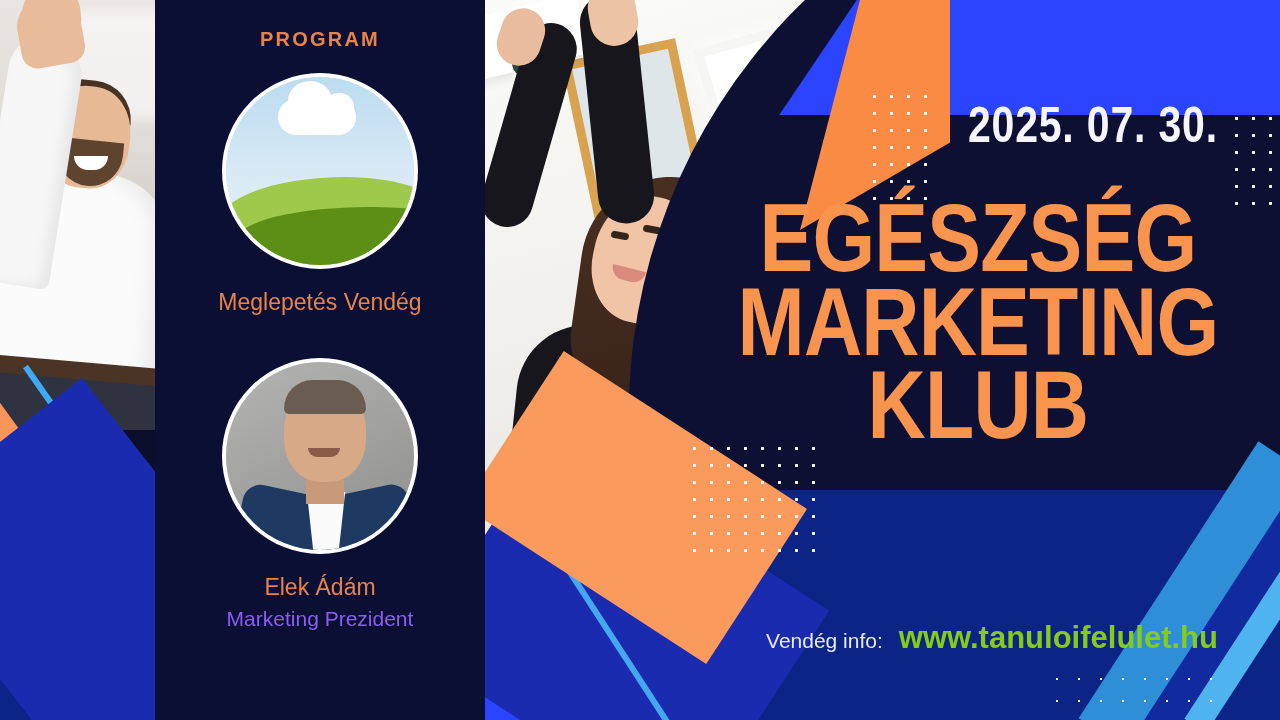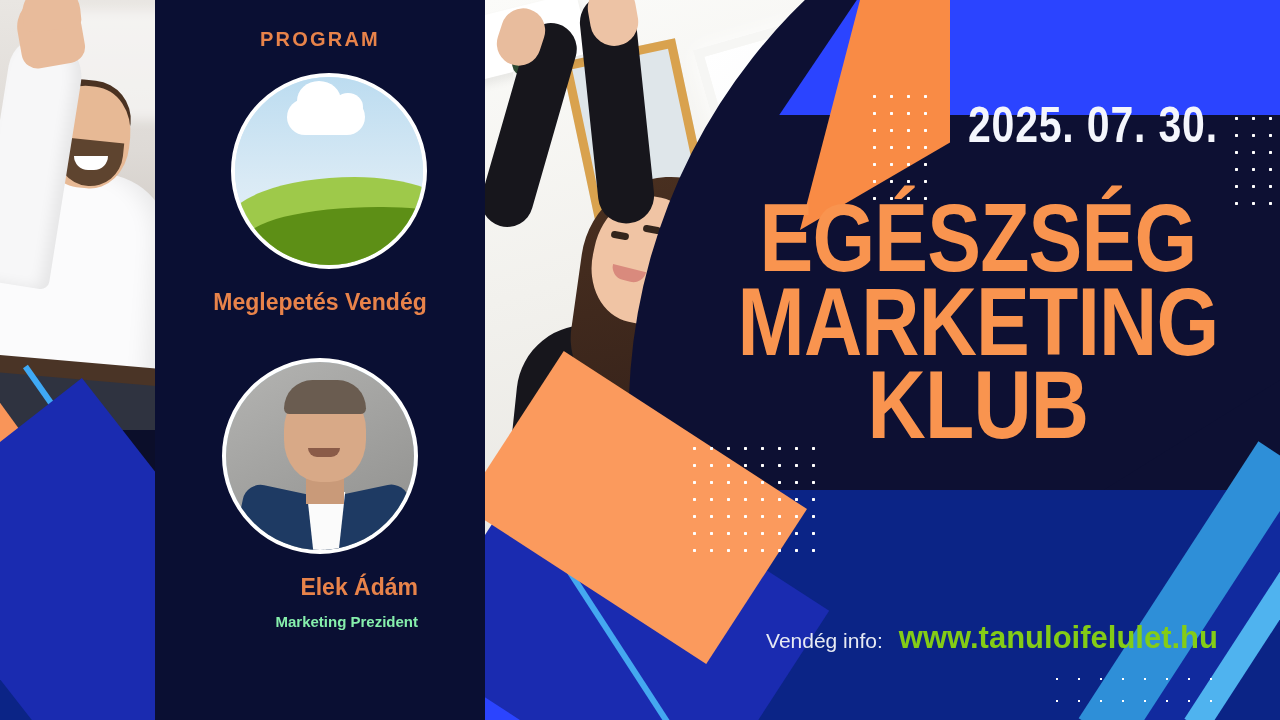--- a/index.html
+++ b/index.html
@@ -133,21 +133,21 @@
   #dots-a{left:866px;top:88px;width:72px;height:120px;background-size:17px 17px;}
   #dots-b{left:1228px;top:110px;width:52px;height:100px;background-size:17px 17px;}
   #dots-c{left:686px;top:440px;width:130px;height:115px;background-size:17px 17px;}
   #dots-d{left:1046px;top:668px;width:180px;height:52px;background-size:22px 22px;}
 
   
   #sidebar{left:155px;top:0;width:330px;height:720px;background:#0a0f33;
     display:flex;flex-direction:column;align-items:center;}
   #program-label{margin-top:28px;color:#e8834a;font-size:20px;font-weight:bold;
     letter-spacing:2.2px;}
-  .speaker{display:flex;flex-direction:column;align-items:flex-end;font-weight:bold;}
+  .speaker{display:flex;flex-direction:column;align-items:center;}
   #speaker-1{margin-top:22px;}
   #speaker-2{margin-top:42px;}
   .avatar{width:196px;height:196px;border-radius:50%;border:4px solid #ffffff;
     overflow:hidden;position:relative;background:#cfe6f5;}
   
   .ph-sky{position:absolute;inset:0;
     background:linear-gradient(180deg,#bcdcf0 0%,#d9eaf5 55%,#eaf4fa 100%);}
   .ph-cloud{position:absolute;left:52px;top:22px;width:78px;height:36px;
     background:#fff;border-radius:20px;}
   .ph-cloud:before{content:"";position:absolute;left:10px;top:-18px;width:44px;height:40px;
@@ -167,21 +167,21 @@
   .pt-neck{position:absolute;left:80px;top:108px;width:38px;height:34px;background:#c99a79;}
   .pt-shirt{position:absolute;left:52px;top:130px;width:96px;height:70px;background:#fbfbfb;
     clip-path:polygon(30% 0,70% 0,62% 100%,38% 100%);}
   .pt-jacket-l{position:absolute;left:12px;top:128px;width:90px;height:74px;
     background:#1e3a63;transform:rotate(12deg);border-radius:18px 0 0 0;}
   .pt-jacket-r{position:absolute;left:96px;top:128px;width:92px;height:74px;
     background:#1e3a63;transform:rotate(-12deg);border-radius:0 18px 0 0;}
   .pt-smile{position:absolute;left:82px;top:86px;width:32px;height:9px;
     background:#8a5b48;border-radius:0 0 14px 14px;}
   .speaker-name{margin-top:20px;color:#e8834a;font-size:23px;}
-  .speaker-role{margin-top:12px;color:#86efac;font-size:15px;}
+  .speaker-role{margin-top:6px;color:#8b5cf6;font-size:21px;}
 
   
   #date{right:62px;top:96px;color:#f4f6fc;font-size:50px;font-weight:bold;
     letter-spacing:1px;transform:scaleX(.82);transform-origin:right center;
     white-space:nowrap;font-family:"Liberation Sans", sans-serif;}
   #title-block{right:62px;top:196px;text-align:center;}
   .title-line{color:#f9944f;font-weight:bold;line-height:.87;
     font-size:96px;letter-spacing:-1px;transform:scaleX(.84);transform-origin:right center;
     white-space:nowrap;}
   #info{right:62px;top:620px;display:flex;align-items:baseline;gap:16px;

